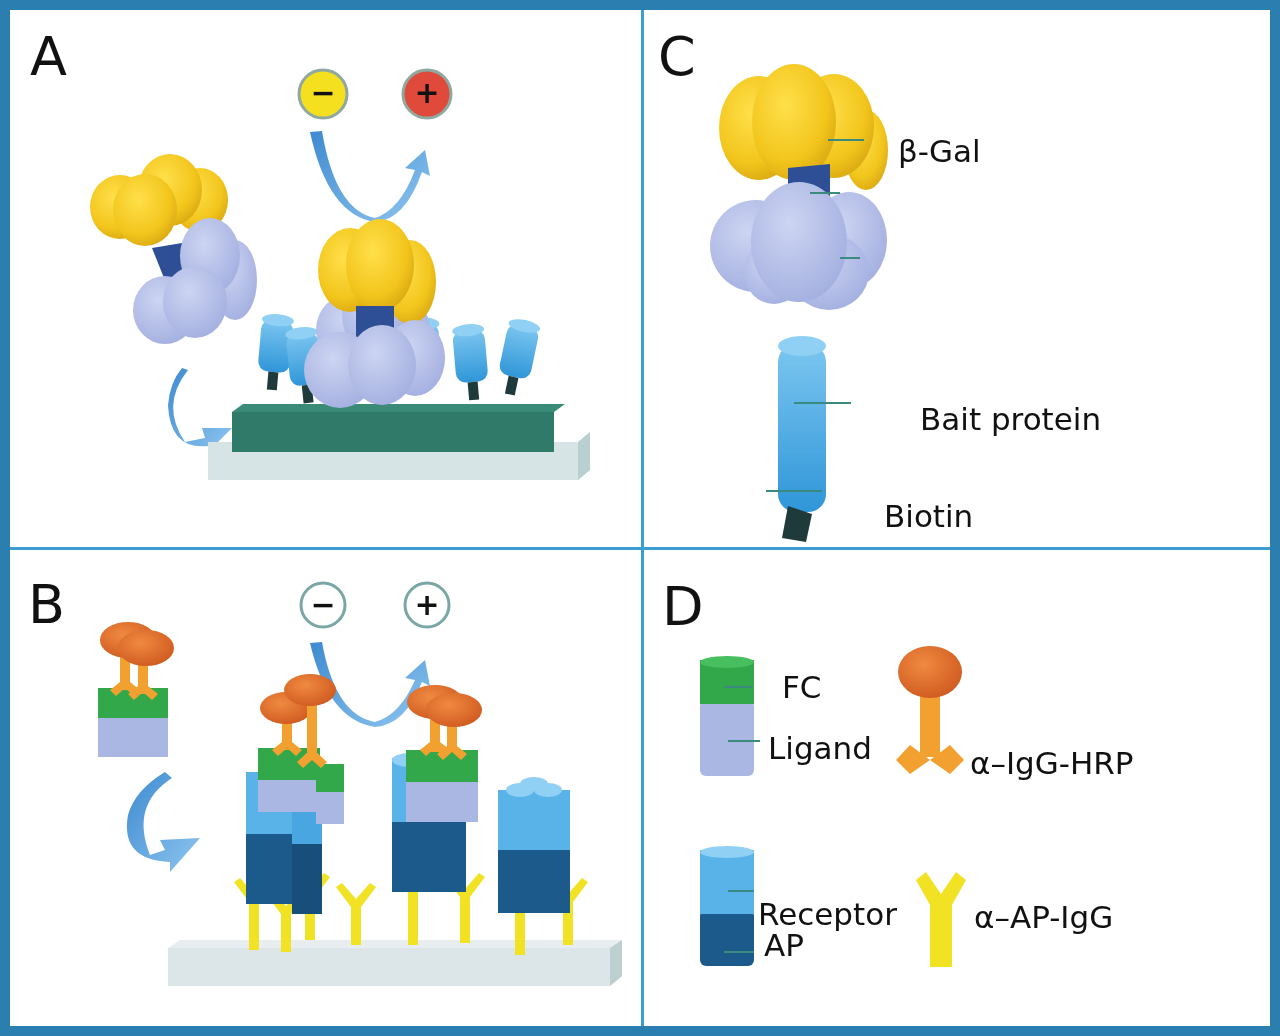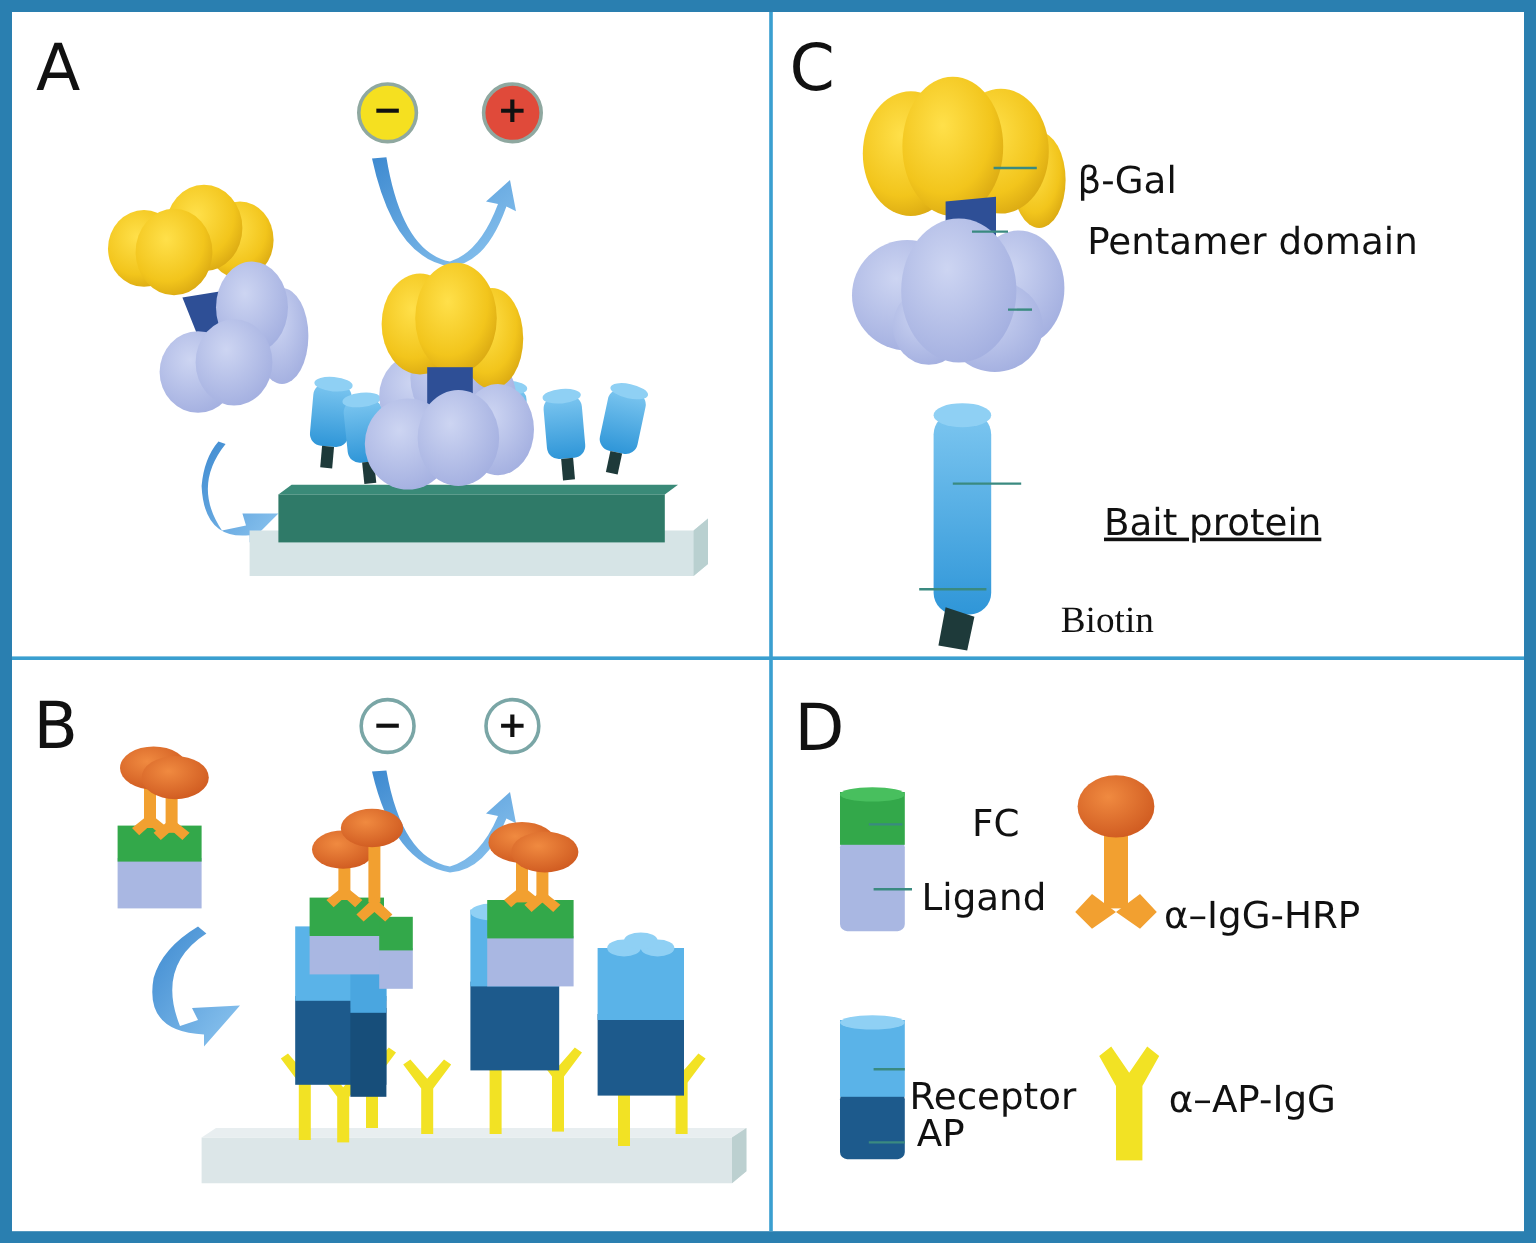--- a/index.html
+++ b/index.html
@@ -192,23 +192,22 @@
       <g stroke="#3a8a80" stroke-width="2">
         <line x1="184" y1="130" x2="220" y2="130"></line>
         <line x1="166" y1="183" x2="196" y2="183"></line>
         <line x1="196" y1="248" x2="216" y2="248"></line>
         <line x1="150" y1="393" x2="207" y2="393"></line>
         <line x1="122" y1="481" x2="178" y2="481"></line>
       </g>
     </svg>
     <div class="panel-letter" style="left:14px;top:20px;">C</div>
     <div class="label" style="left:230px;top:126px;margin-left:24px;">β-Gal</div>
-    <div class="label" style="left:262px;top:177px;">Pentamer domain</div>
-    <div class="label" style="left:276px;top:411px;text-decoration:underline;">Bait protein</div>
-    <div class="label" style="left:240px;top:491px;font-family:Liberation Serif, serif;">Biotin</div>
+    <div class="label" style="left:276px;top:394px;">Bait protein</div>
+    <div class="label" style="left:240px;top:491px;">Biotin</div>
   </div>
 
   <div class="panel" id="panel-b">
     <svg width="631" height="476" viewBox="0 0 631 476">
       <defs>
         <linearGradient id="bArrow" x1="0" y1="0" x2="1" y2="1">
           <stop offset="0%" stop-color="#3e8ad0"></stop>
             <stop offset="100%" stop-color="#8ec6f0"></stop>
         </linearGradient>
         <radialGradient id="bOrange" cx="40%" cy="35%" r="70%">
@@ -363,20 +362,20 @@
         <polygon points="272,330 286,355 308,355 322,330 312,322 297,344 282,322" fill="#f2e224"></polygon>
       </g>
       <g stroke="#3a8a80" stroke-width="2">
         <line x1="80" y1="137" x2="108" y2="137"></line>
         <line x1="84" y1="191" x2="116" y2="191"></line>
         <line x1="84" y1="341" x2="110" y2="341"></line>
         <line x1="80" y1="402" x2="110" y2="402"></line>
       </g>
     </svg>
     <div class="panel-letter" style="left:18px;top:30px;">D</div>
-    <div class="label" style="left:138px;top:122px;margin-left:28px;">FC</div>
+    <div class="label" style="left:138px;top:122px;">FC</div>
     <div class="label" style="left:124px;top:183px;">Ligand</div>
     <div class="label" style="left:326px;top:160px;margin-top:38px;">α–IgG-HRP</div>
     <div class="label" style="left:114px;top:325px;margin-top:24px;">Receptor</div>
     <div class="label" style="left:120px;top:380px;">AP</div>
     <div class="label" style="left:330px;top:352px;">α–AP-IgG</div>
   </div>
 </div>
 
 </body></html>

